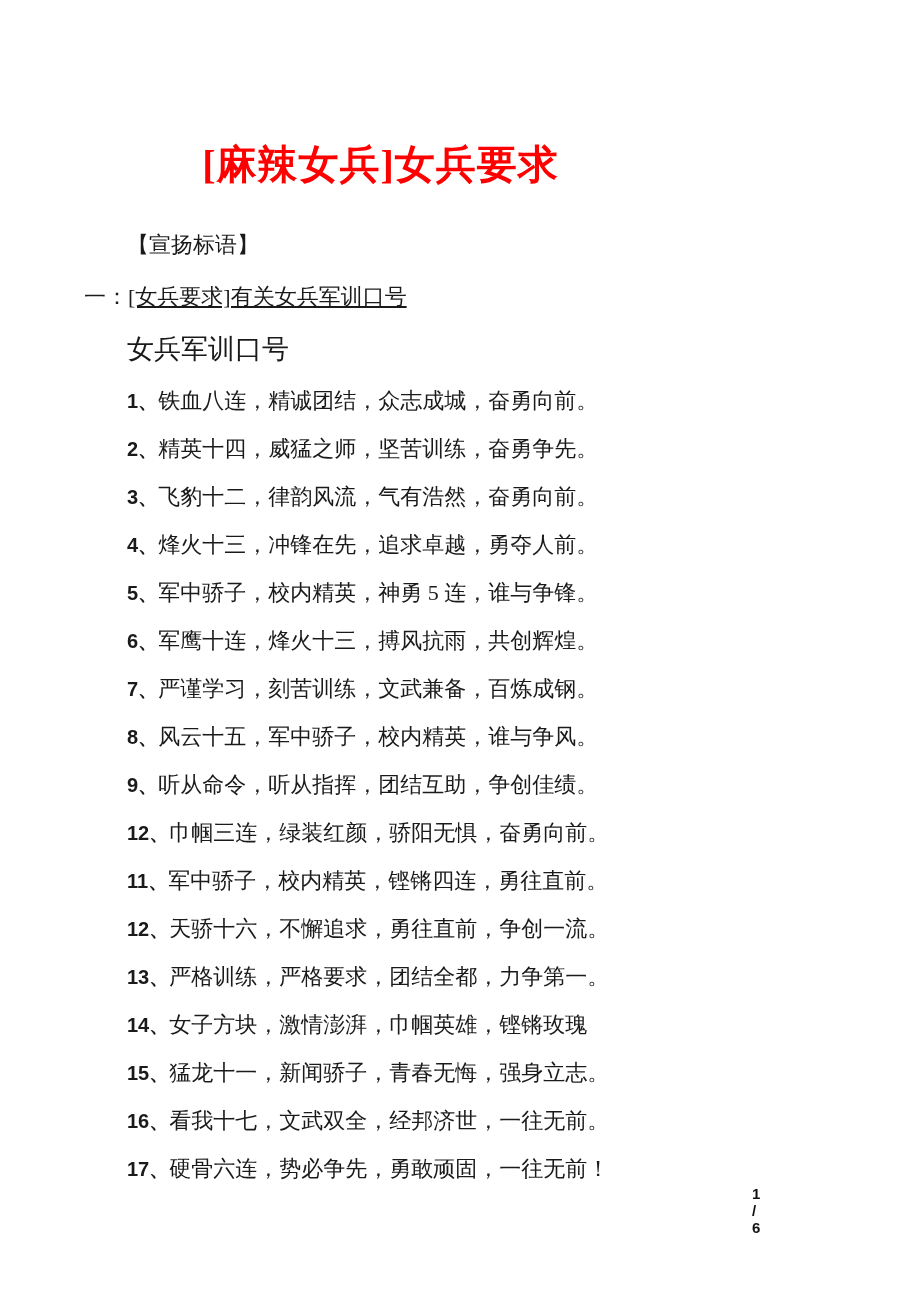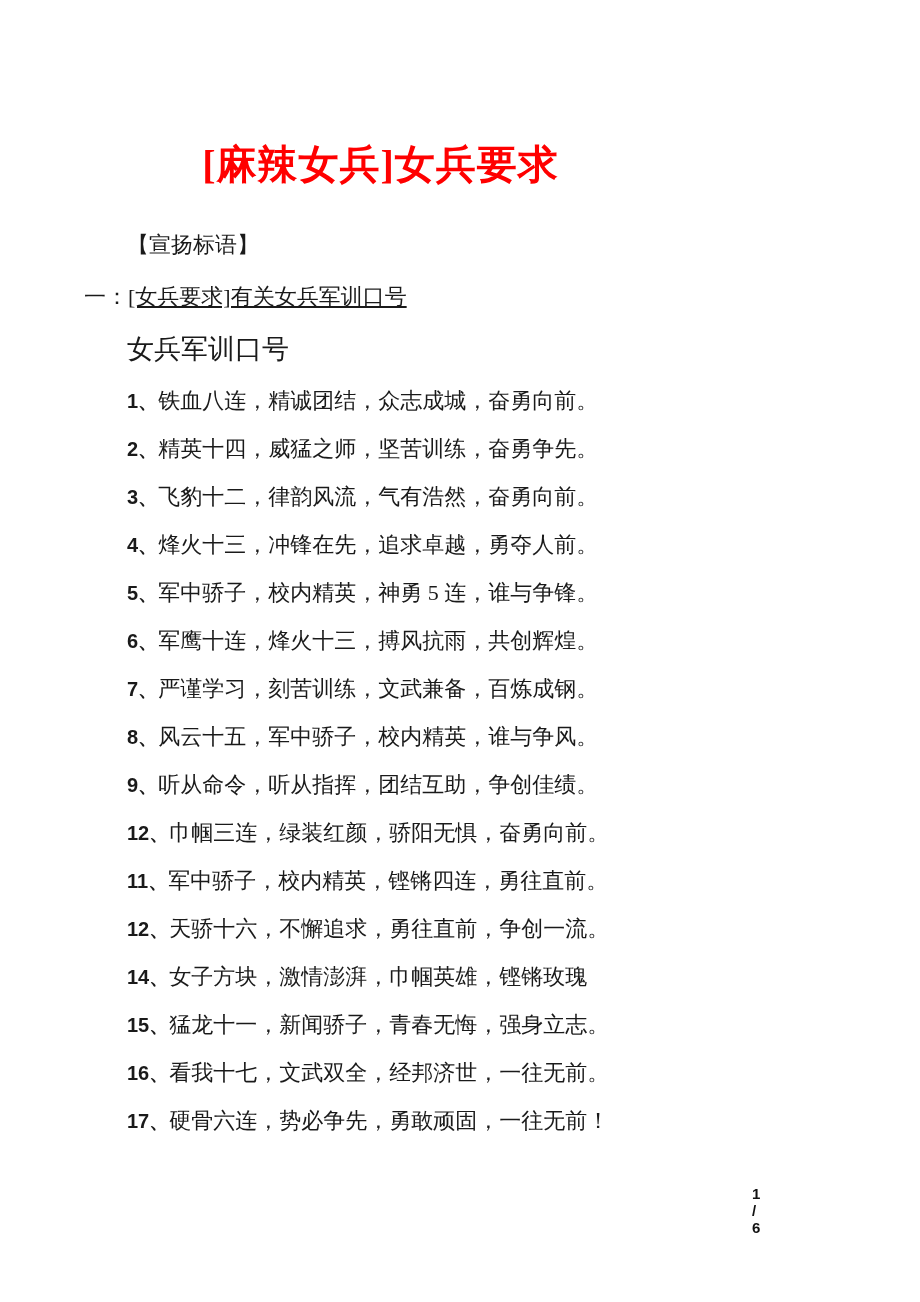--- a/index.html
+++ b/index.html
@@ -109,20 +109,21 @@
   <p class="slogan-item"><span class="slogan-num">8、</span><span class="slogan-text">风云十五，军中骄子，校内精英，谁与争风。</span></p>
 
   <p class="slogan-item"><span class="slogan-num">9、</span><span class="slogan-text">听从命令，听从指挥，团结互助，争创佳绩。</span></p>
 
   <p class="slogan-item"><span class="slogan-num">12、</span><span class="slogan-text">巾帼三连，绿装红颜，骄阳无惧，奋勇向前。</span></p>
 
   <p class="slogan-item"><span class="slogan-num">11、</span><span class="slogan-text">军中骄子，校内精英，铿锵四连，勇往直前。</span></p>
 
   <p class="slogan-item"><span class="slogan-num">12、</span><span class="slogan-text">天骄十六，不懈追求，勇往直前，争创一流。</span></p>
 
+  <p class="slogan-item"><span class="slogan-num">13、</span><span class="slogan-text">严格训练，严格要求，团结全都，力争第一。</span></p>
 
   <p class="slogan-item"><span class="slogan-num">14、</span><span class="slogan-text">女子方块，激情澎湃，巾帼英雄，铿锵玫瑰</span></p>
 
   <p class="slogan-item"><span class="slogan-num">15、</span><span class="slogan-text">猛龙十一，新闻骄子，青春无悔，强身立志。</span></p>
 
   <p class="slogan-item"><span class="slogan-num">16、</span><span class="slogan-text">看我十七，文武双全，经邦济世，一往无前。</span></p>
 
   <p class="slogan-item"><span class="slogan-num">17、</span><span class="slogan-text">硬骨六连，势必争先，勇敢顽固，一往无前！</span></p>
 </div>
 

